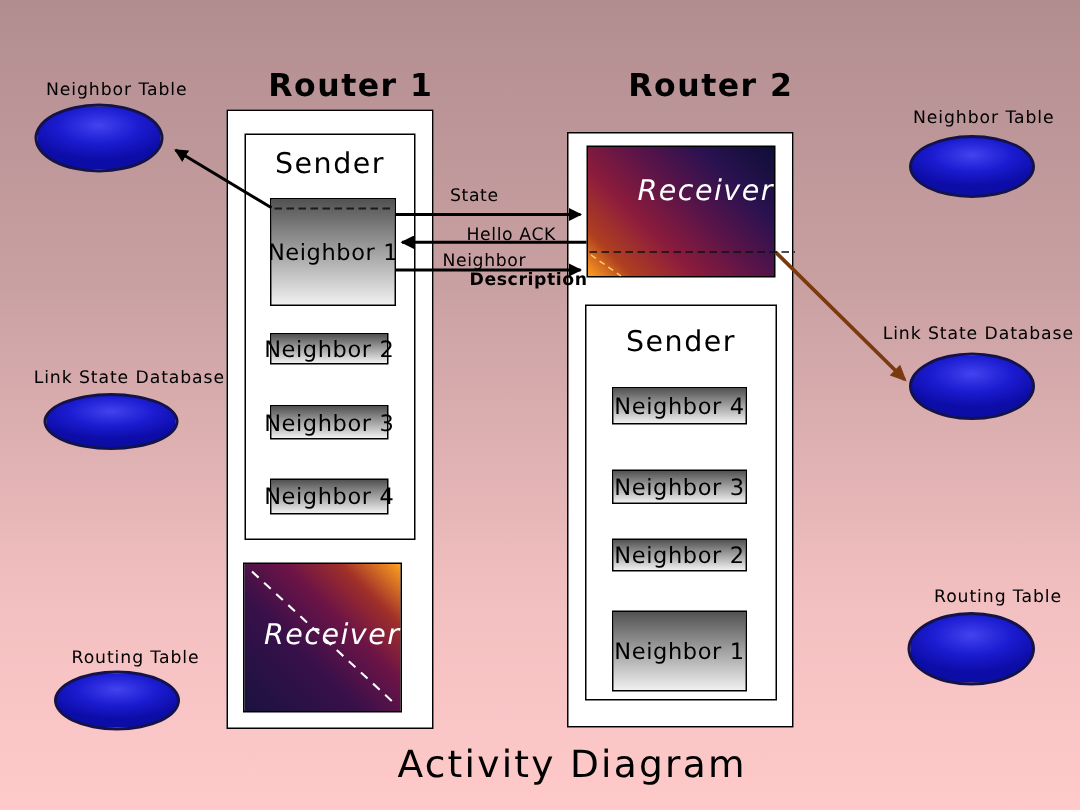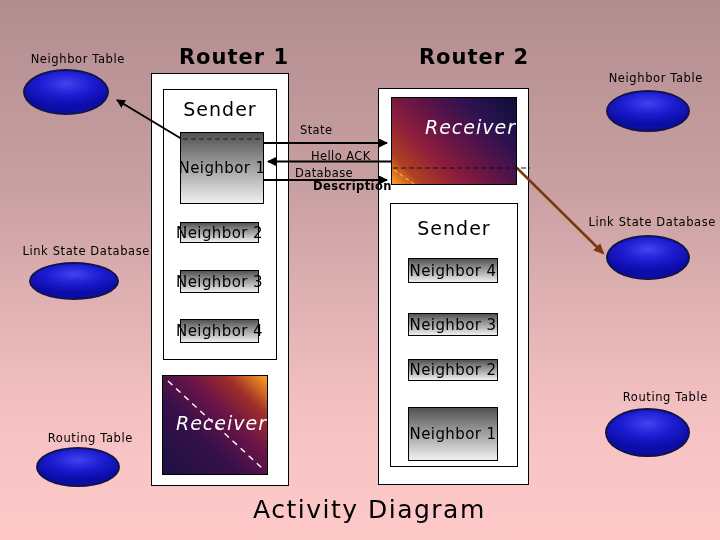--- a/index.html
+++ b/index.html
@@ -64,42 +64,42 @@
   <div class="innerbox" style="left:390px;top:203px;width:128px;height:264px;"></div>
   <div class="section-title" style="left:390px;top:217px;width:128px;">Sender</div>
 
   <div class="neighbor" style="left:408px;top:258px;width:90px;height:25px;">Neighbor 4</div>
   <div class="neighbor" style="left:408px;top:313px;width:90px;height:23px;">Neighbor 3</div>
   <div class="neighbor" style="left:408px;top:359px;width:90px;height:22px;">Neighbor 2</div>
   <div class="neighbor" style="left:408px;top:407px;width:90px;height:54px;">Neighbor 1</div>
 
   <div class="msg-label" style="left:300px;top:123px;">State</div>
   <div class="msg-label" style="left:311px;top:149px;">Hello ACK</div>
-  <div class="msg-label" style="left:295px;top:166px;">Database</div>
+  <div class="msg-label" style="left:295px;top:166px;">Neighbor</div>
   <div class="msg-label" style="left:313px;top:179px;font-weight:bold;">Description</div>
 
   <div class="small-label" style="left:5px;top:52px;width:120px;">Neighbor Table</div>
   <div class="ellipse" style="left:23px;top:69px;width:86px;height:46px;"></div>
 
   <div class="small-label" style="left:6px;top:244px;width:144px;">Link State Database</div>
   <div class="ellipse" style="left:29px;top:262px;width:90px;height:38px;"></div>
 
   <div class="small-label" style="left:13px;top:431px;width:120px;">Routing Table</div>
   <div class="ellipse" style="left:36px;top:447px;width:84px;height:40px;"></div>
 
   <div class="small-label" style="left:583px;top:71px;width:120px;">Neighbor Table</div>
   <div class="ellipse" style="left:606px;top:90px;width:84px;height:42px;"></div>
 
   <div class="small-label" style="left:570px;top:215px;width:146px;">Link State Database</div>
   <div class="ellipse" style="left:606px;top:235px;width:84px;height:45px;"></div>
 
   <div class="small-label" style="left:588px;top:390px;width:120px;">Routing Table</div>
   <div class="ellipse" style="left:605px;top:408px;width:85px;height:49px;"></div>
 
-  <div class="slide-title" style="left:253px;top:495px;">Activity Diagram</div>
+  <div class="slide-title" style="left:265px;top:495px;">Activity Diagram</div>
 
   <svg class="overlay" viewBox="0 0 720 540">
     <defs>
       <marker id="ah-black" markerWidth="10" markerHeight="9" refX="8" refY="4.5" orient="auto" markerUnits="userSpaceOnUse">
         <path d="M0,0 L9,4.5 L0,9 z" fill="#000"></path>
       </marker>
       <marker id="ah-brown" markerWidth="12" markerHeight="10" refX="9" refY="5" orient="auto" markerUnits="userSpaceOnUse">
         <path d="M0,0 L11,5 L0,10 z" fill="#7a3a10"></path>
       </marker>
     </defs>

